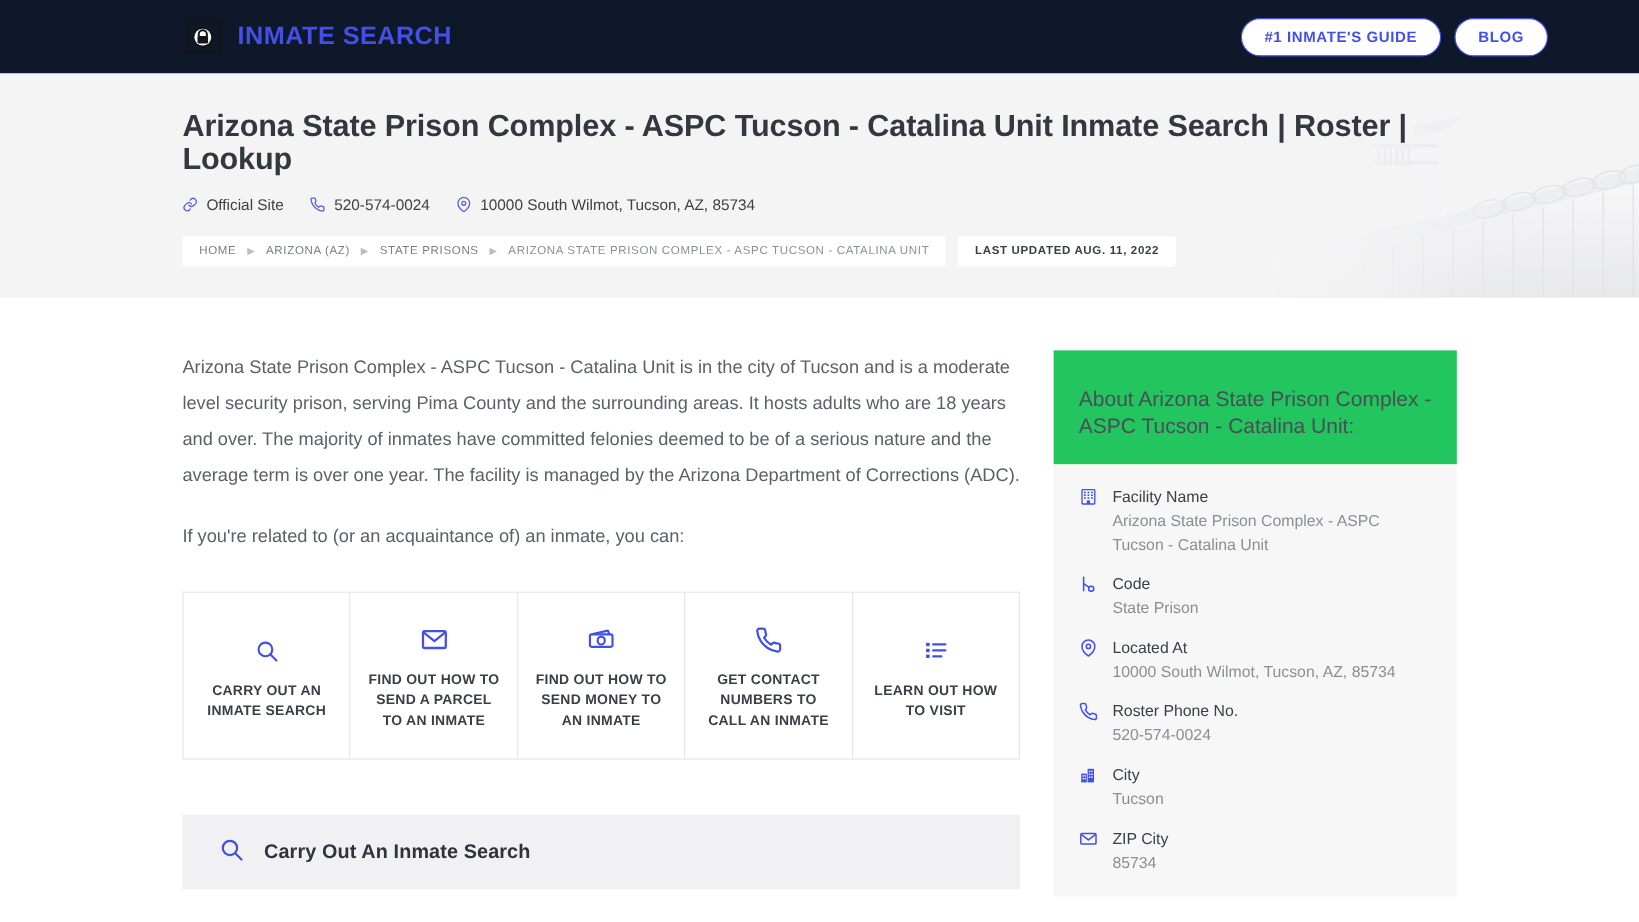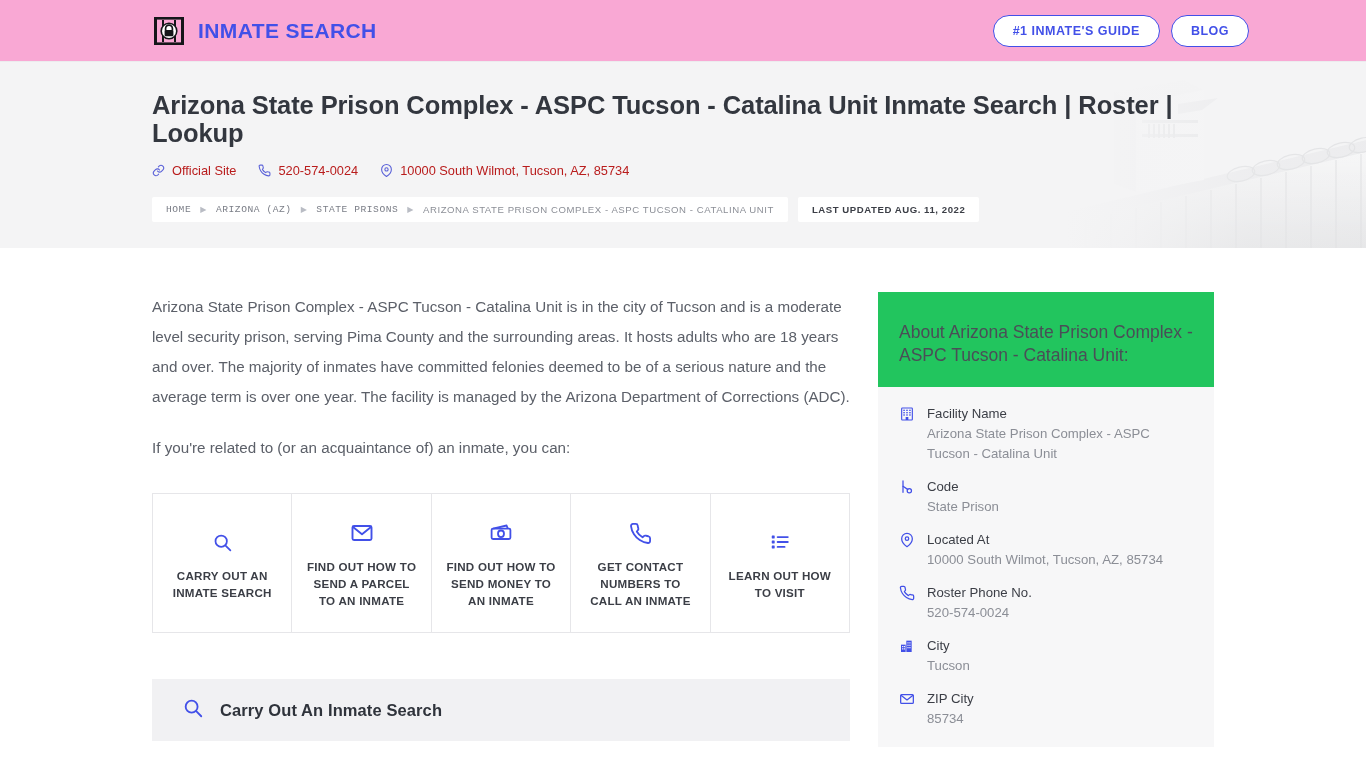--- a/index.html
+++ b/index.html
@@ -6,23 +6,23 @@
   html, body {
     width:1366px; height:768px;
     background:#ffffff;
     font-family:"Liberation Sans", sans-serif;
     overflow:hidden;
   }
 
   
   .topnav{
     height:61px; width:100%;
-    background:#f9a8d4;
+    background:#0f172a;
     display:flex; align-items:center;
-    padding:0 117px 0 152px;
+    padding:0 76px 0 152px;
     position:relative; z-index:5;
   }
   .brand{ display:flex; align-items:center; gap:12px; text-decoration:none; }
   .brand-mark{ width:34px; height:34px; display:block; }
   .brand-text{
     font-size:21px; font-weight:bold; letter-spacing:.4px;
     color:#4250e8;
   }
   .nav-right{ margin-left:auto; display:flex; align-items:center; gap:11px; }
   .pill{
@@ -51,37 +51,37 @@
     background:linear-gradient(to right, #f4f4f5 0%, rgba(244,244,245,.82) 22%, rgba(244,244,245,.30) 60%, rgba(244,244,245,.18) 100%);
     pointer-events:none;
   }
   .hero-inner{ position:relative; z-index:2; }
   h1.hero-title{
     font-size:25.5px; line-height:27.5px; font-weight:bold;
     color:#33373f; max-width:1060px; letter-spacing:-.1px;
   }
   .hero-meta{
     margin-top:16px; display:flex; align-items:center; gap:9px;
-    font-size:12.8px; color:#b91c1c;
+    font-size:12.8px; color:#404040;
   }
   .hero-meta .mi{ display:inline-flex; align-items:center; gap:7px; margin-right:13px; }
   .hero-meta svg{ display:block; }
 
   
   .crumbs-row{
     margin-top:19px; display:flex; align-items:stretch; gap:10px;
   }
   .crumbs{
     background:#ffffff; border-radius:2px;
     display:flex; align-items:center; gap:9px;
     padding:7px 14px; font-size:9.6px; letter-spacing:.55px;
     color:#7a7d86; text-transform:uppercase; font-weight:500;
   }
   .crumbs .sep{ color:#b9bcc4; font-size:8px; }
-  .crumbs a{ color:#7a7d86; text-decoration:none;font-family:Liberation Mono, monospace; }
+  .crumbs a{ color:#7a7d86; text-decoration:none; }
   .crumbs .cur{ color:#8c8f97; }
   .updated{
     background:#ffffff; border-radius:2px;
     display:flex; align-items:center; padding:7px 14px;
     font-size:9.6px; letter-spacing:.55px; color:#3b3e46;
     text-transform:uppercase; font-weight:bold; white-space:nowrap;
   }
 
   
   .page{

